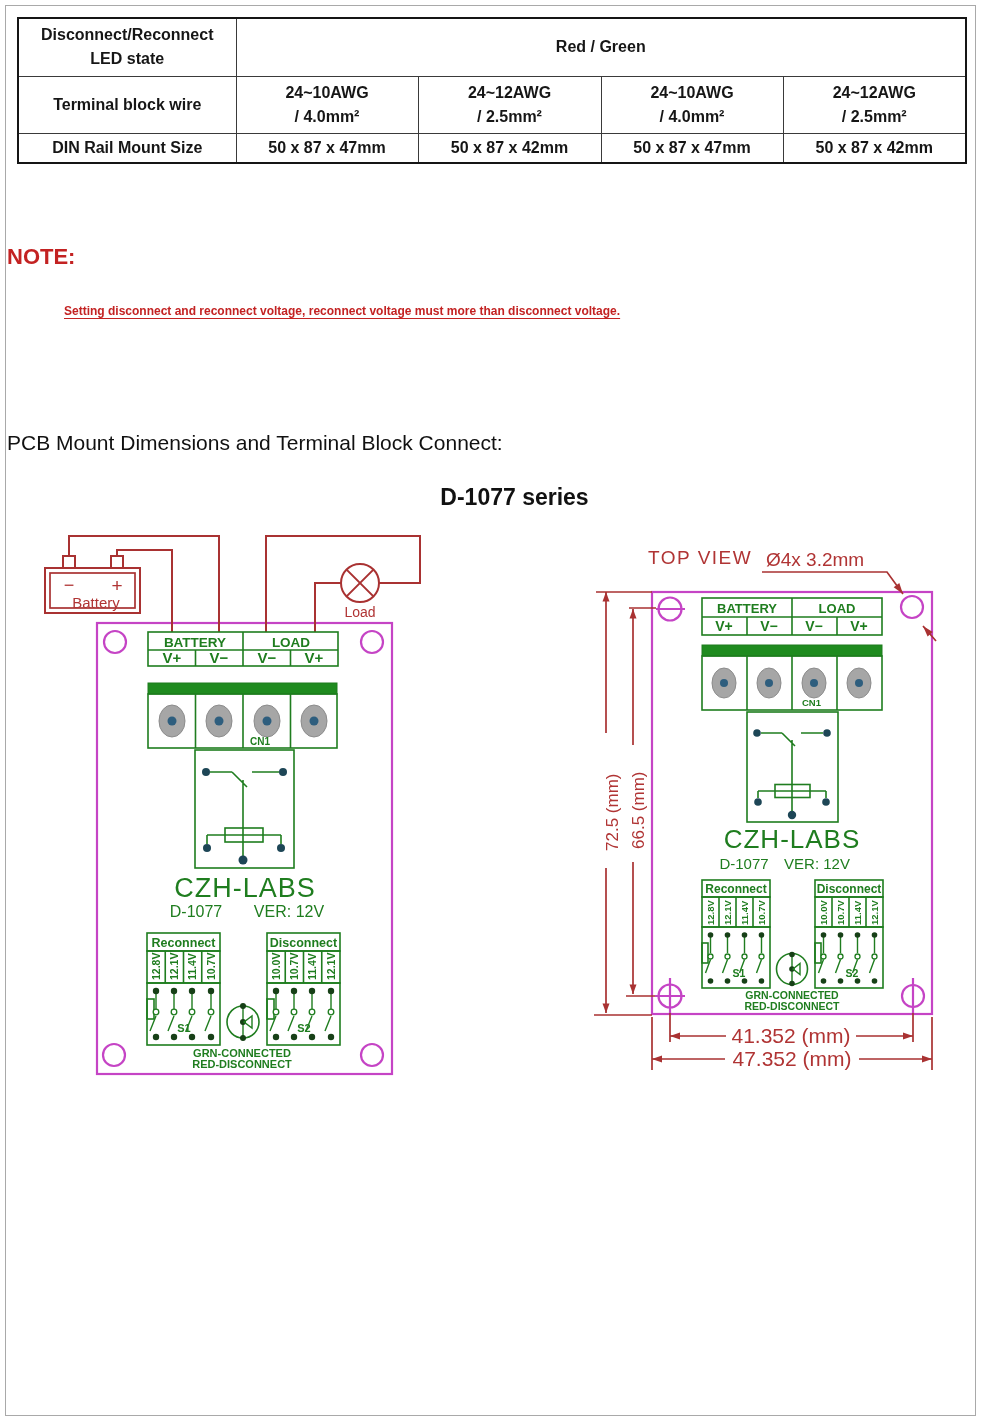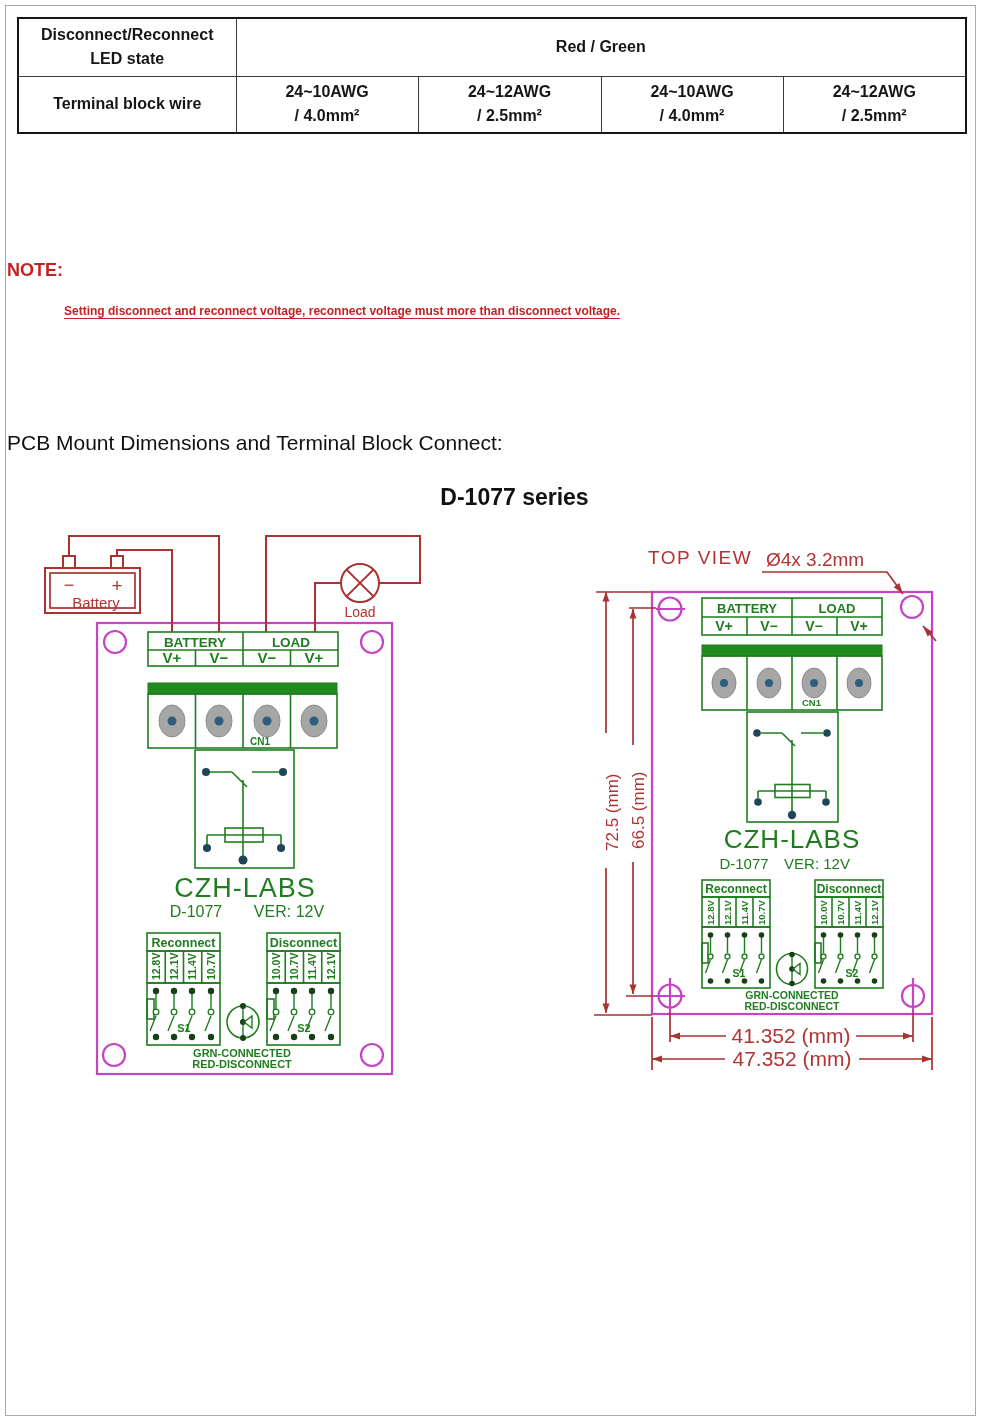--- a/index.html
+++ b/index.html
@@ -6,21 +6,21 @@
   .page{position:relative;width:981px;height:1421px;background:#fff;overflow:hidden;
         font-family:"Liberation Sans",sans-serif;}
   .frame{position:absolute;inset:5px;border:1px solid #a9a9a9;}
 
   table.spec{position:absolute;left:17px;top:17px;width:948px;border-collapse:collapse;
              table-layout:fixed;border:2px solid #151515;background:#fff;}
   table.spec td{border:1.5px solid #3a3a3a;text-align:center;vertical-align:middle;
                 font-size:16px;font-weight:bold;color:#161616;white-space:pre-line;
                 line-height:1.5;padding:1px 2px;}
 
-  .note-label{position:absolute;left:7px;top:260px;font-size:18px;font-weight:bold;color:#c32222;}
+  .note-label{position:absolute;left:7px;top:244px;font-size:22px;font-weight:bold;color:#c32222;}
   .note-text{position:absolute;left:64px;top:304px;font-size:12px;font-weight:bold;color:#c32222;
              text-decoration:underline;text-underline-offset:3px;}
   .sec-head{position:absolute;left:7px;top:431px;font-size:21px;font-weight:normal;color:#111;}
   .series-head{position:absolute;left:0;top:484px;width:981px;text-align:center;
                font-size:23px;font-weight:bold;color:#111;margin-left:24px;}
 
   svg.diag{position:absolute;overflow:visible;}
   #svgL{left:0;top:515px;}
   #svgR{left:575px;top:515px;}
 
@@ -68,20 +68,27 @@
         <td>Terminal block wire</td>
         <td>24~10AWG
 /   4.0mm²</td>
         <td>24~12AWG
 /   2.5mm²</td>
         <td>24~10AWG
 /   4.0mm²</td>
         <td>24~12AWG
 /   2.5mm²</td>
       </tr>
+      <tr style="height:30px">
+        <td>DIN Rail Mount Size</td>
+        <td>50 x 87 x 47mm</td>
+        <td>50 x 87 x 42mm</td>
+        <td>50 x 87 x 47mm</td>
+        <td>50 x 87 x 42mm</td>
+      </tr>
     </tbody>
   </table>
 
   <div class="note-label">NOTE:</div>
   <div class="note-text">Setting disconnect and reconnect voltage, reconnect voltage must more than disconnect voltage.</div>
   <div class="sec-head">PCB Mount Dimensions and Terminal Block Connect:</div>
   <div class="series-head">D-1077 series</div>
 
   <svg id="svgL" class="diag" width="500" height="580" viewBox="0 515 500 580">
 

